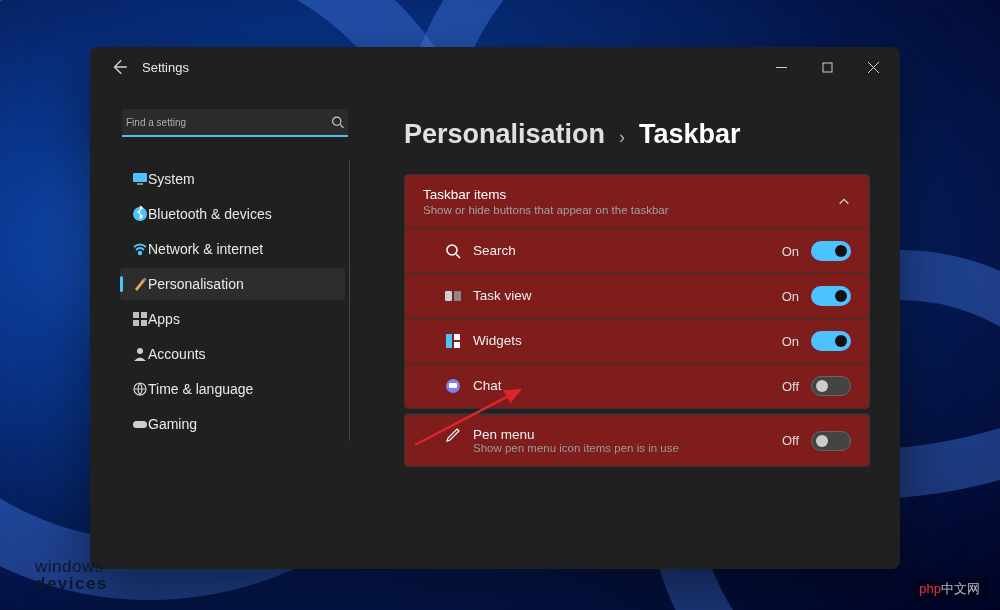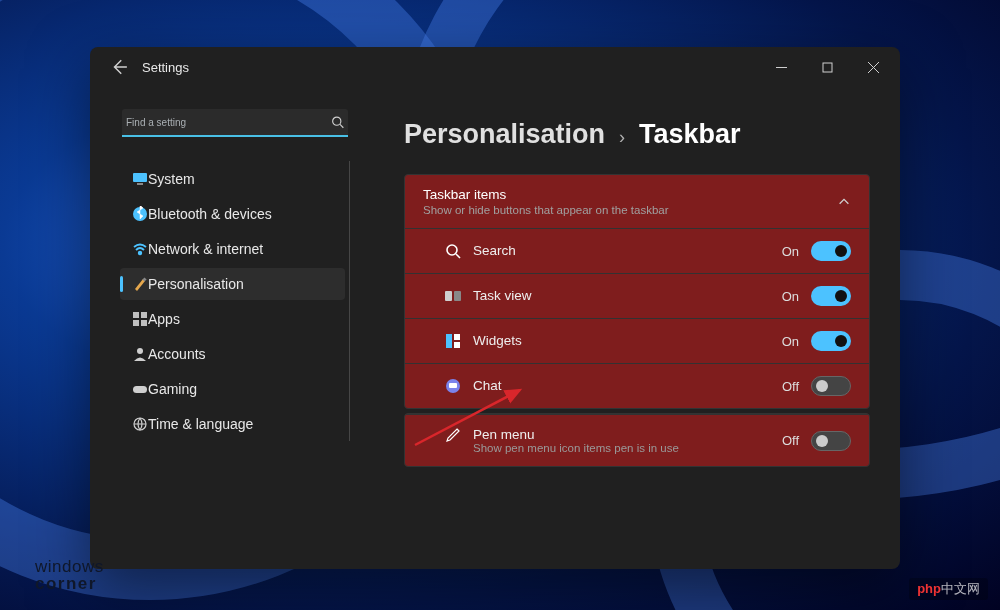--- a/index.html
+++ b/index.html
@@ -81,21 +81,21 @@
   .toggle.off { background: #444; border: 1px solid #666; }
   .toggle .knob { position: absolute; width: 12px; height: 12px; border-radius: 50%; top: 4px; }
   .toggle.on .knob { right: 4px; background: #111; }
   .toggle.off .knob { left: 4px; background: #ccc; top: 3px; }
 
   .arrow-annot { position: absolute; left: 405px; top: 385px; pointer-events: none; }
 
   .watermark-left { position: absolute; left: 35px; bottom: 18px; font-size: 17px; font-weight: 300; color: #0f172a; line-height: 1; letter-spacing: 0.5px; }
   .watermark-left .bold { font-weight: 700; letter-spacing: 1.5px; }
   .watermark-right { position: absolute; right: 12px; bottom: 10px; font-size: 13px; color: rgba(255,255,255,0.7); background: rgba(0,0,0,0.25); padding: 2px 8px; border-radius: 3px; }
-  .watermark-right .red { color: #e33; font-weight: bold; }
+  .watermark-right .red { color: #e33; font-weight: normal; }
 </style>
 </head>
 <body>
 
 <div class="ring r1"></div>
 <div class="ring r2"></div>
 <div class="ring r3"></div>
 
 <div class="window">
 
@@ -188,34 +188,34 @@
           <span class="navicon">
               <svg viewBox="0 0 16 16" fill="#cfcfcf">
                 <circle cx="8" cy="5" r="3"></circle>
                 <path d="M2 15 Q8 8 14 15 Z"></path>
               </svg>
             </span>
           <span>Accounts</span>
         </div>
         <div class="navitem">
           <span class="navicon">
-              <svg viewBox="0 0 16 16" fill="#cfcfcf">
-                <rect x="1" y="5" width="14" height="7" rx="3.5"></rect>
-              </svg>
-            </span>
-          <span>Gaming</span>
-        </div>
-        <div class="navitem">
-          <span class="navicon">
               <svg viewBox="0 0 16 16" fill="none" stroke="#cfcfcf" stroke-width="1.2">
                 <circle cx="8" cy="8" r="6"></circle>
                 <path d="M2 8 H14 M8 2 Q12 8 8 14 Q4 8 8 2"></path>
               </svg>
             </span>
           <span>Time &amp; language</span>
+        </div>
+        <div class="navitem">
+          <span class="navicon">
+              <svg viewBox="0 0 16 16" fill="#cfcfcf">
+                <rect x="1" y="5" width="14" height="7" rx="3.5"></rect>
+              </svg>
+            </span>
+          <span>Gaming</span>
         </div>
       </div>
     </div>
 
     <div class="main">
       <div class="crumbs">
         <span class="crumb-parent">Personalisation</span>
         <span class="crumb-sep">›</span>
         <span class="crumb-current">Taskbar</span>
       </div>
@@ -336,17 +336,17 @@
     <defs>
       <marker id="ah" markerWidth="8" markerHeight="8" refX="6" refY="3" orient="auto">
         <path d="M0,0 L7,3 L0,6 Z" fill="#d9262b"></path>
       </marker>
     </defs>
     <line x1="10" y1="60" x2="115" y2="5" stroke="#d9262b" stroke-width="2.5" marker-end="url(#ah)"></line>
   </svg>
 
 <div class="watermark-left">
   <span>windows</span><br>
-  <span class="bold">corner</span>
+  <span class="bold">devices</span>
 </div>
 <div class="watermark-right">
   <span class="red">php</span><span>中文网</span>
 </div>
 
 </body></html>

